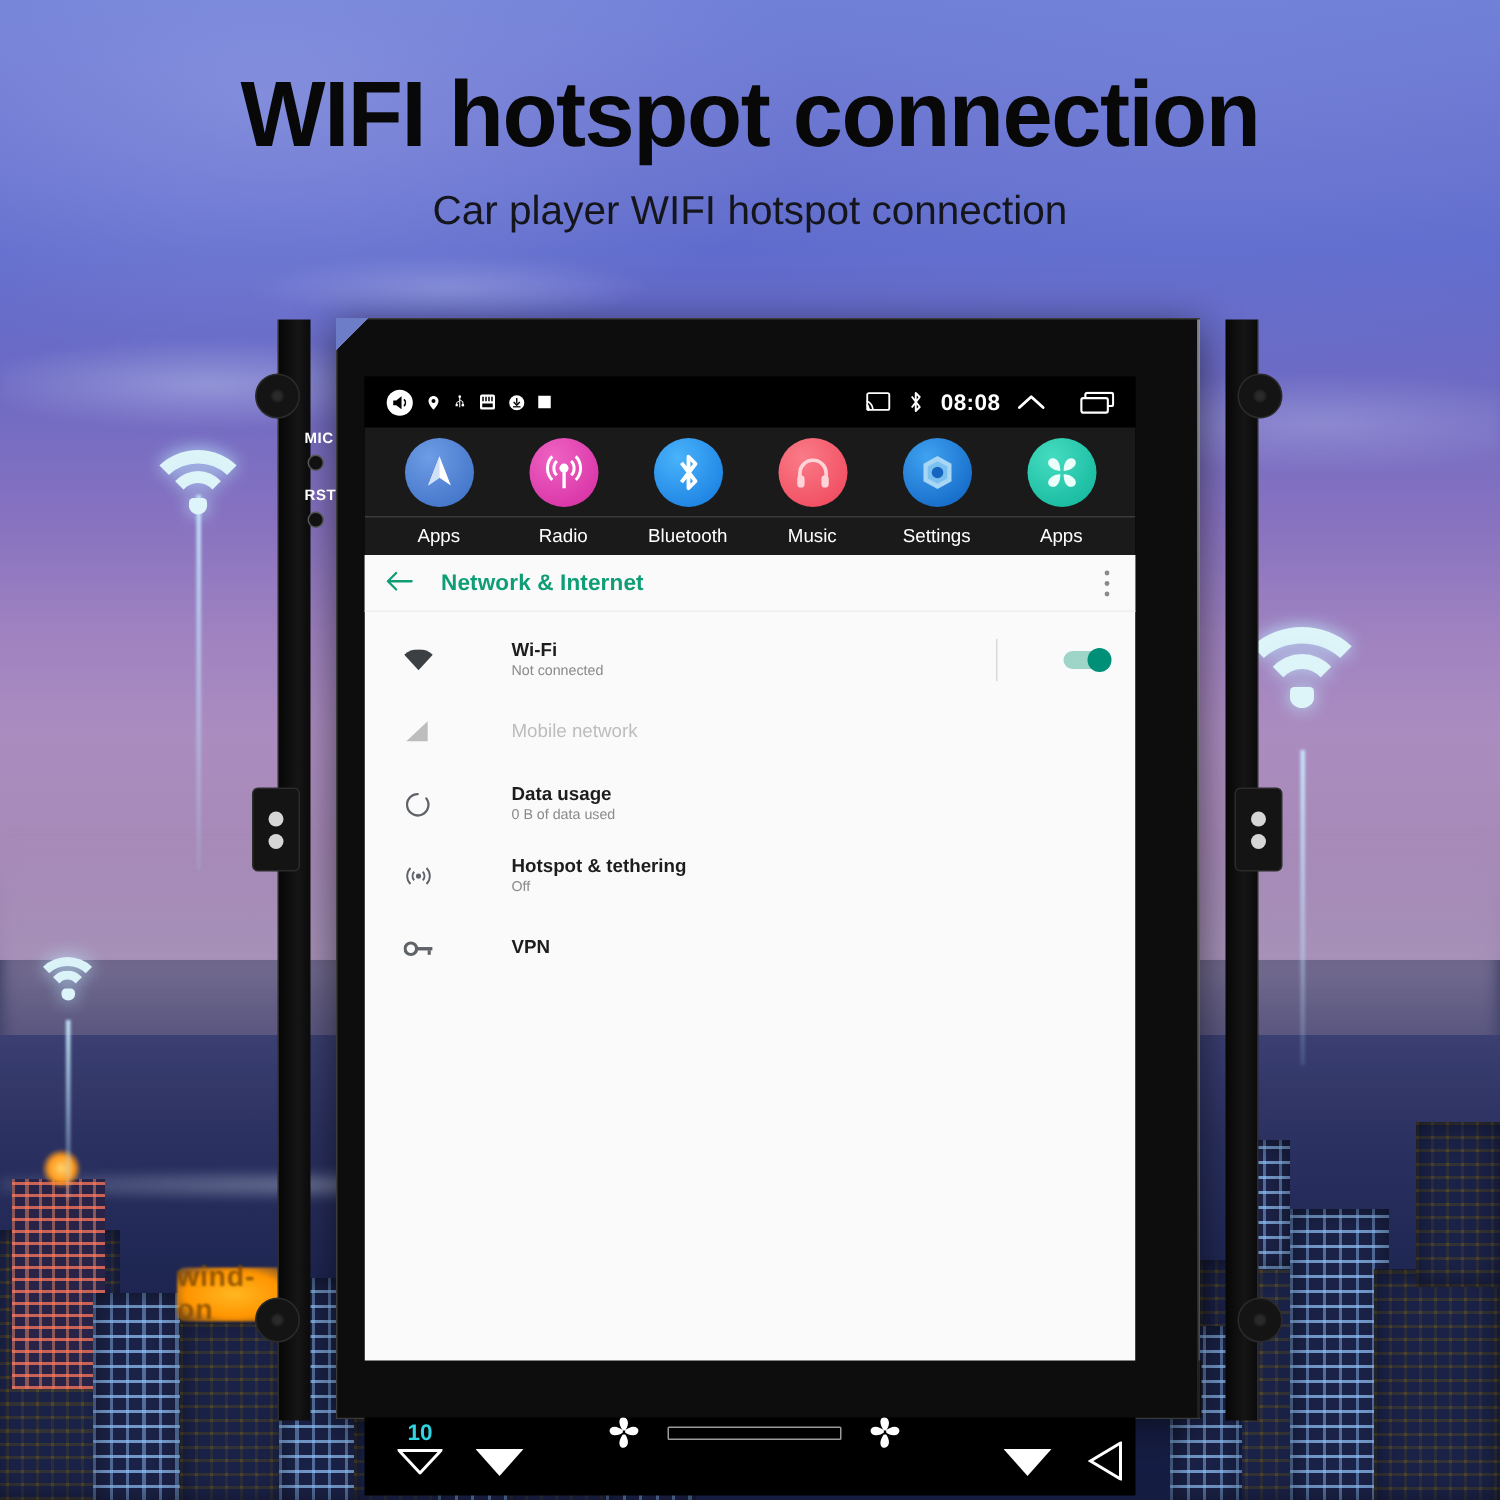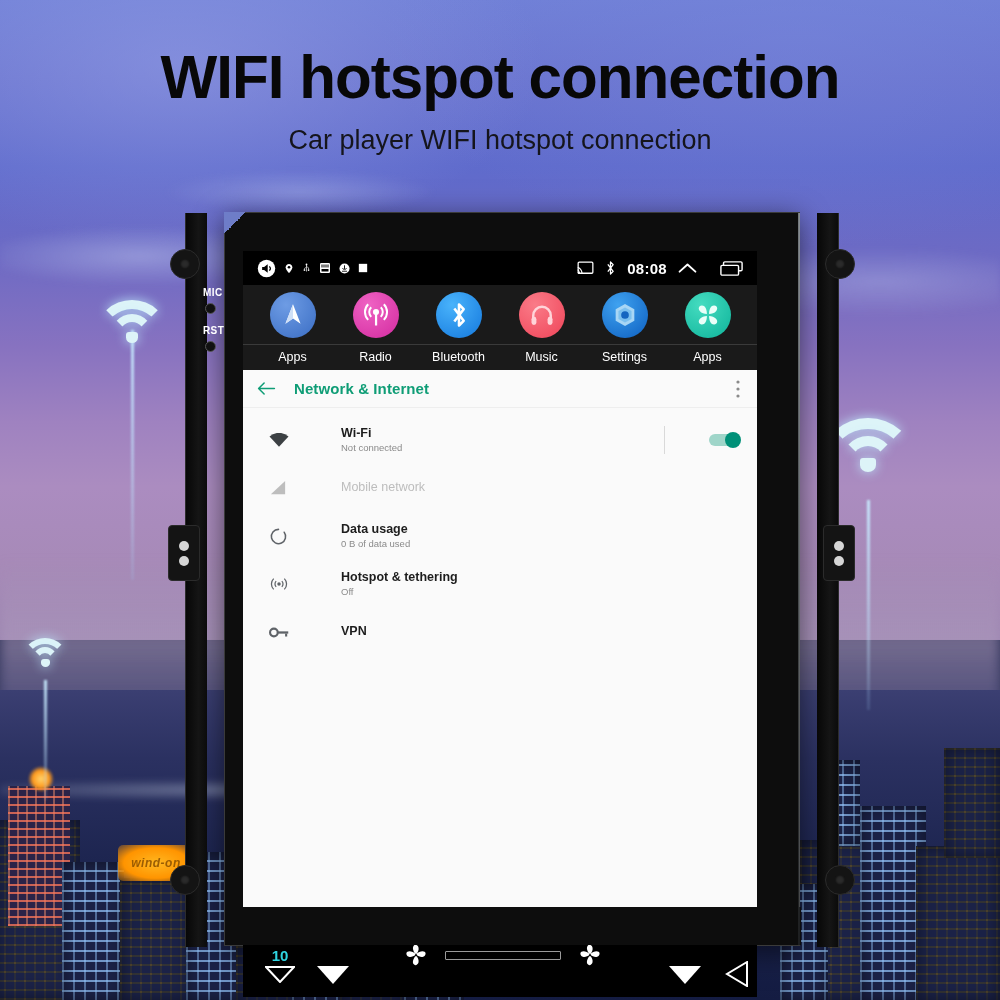--- a/index.html
+++ b/index.html
@@ -82,22 +82,22 @@
     background: radial-gradient(circle, #ffd36b 0%, #ff9a1e 45%, rgba(255,150,20,0) 72%);
     filter: blur(1px);
   }
   .neon-sign {
     position: absolute; left: 118px; top: 845px; width: 76px; height: 36px; border-radius: 5px;
     background: radial-gradient(ellipse at center, #ffb720 0%, #ff9400 60%, rgba(255,148,0,.25) 100%);
     filter: blur(.6px);
     display:flex; align-items:center; justify-content:center;
   }
   .neon-sign span {
-    color: #8a5000; font-size: 12px; font-weight: bold; letter-spacing: .5px;
-    font-family: "Liberation Sans", sans-serif; opacity: .85; font-style: italic;
+    color: #8a5000; font-size: 19px; font-weight: bold; letter-spacing: .5px;
+    font-family: "Liberation Sans", sans-serif; opacity: .85;
   }
   .beam {
     position: absolute; width: 3px;
     background: linear-gradient(180deg, rgba(200,235,255,.95), rgba(160,210,255,.15));
     filter: blur(1px);
   }
 
   
   .wifi-glyph { position: absolute; }
   .wifi-glyph .arc {

